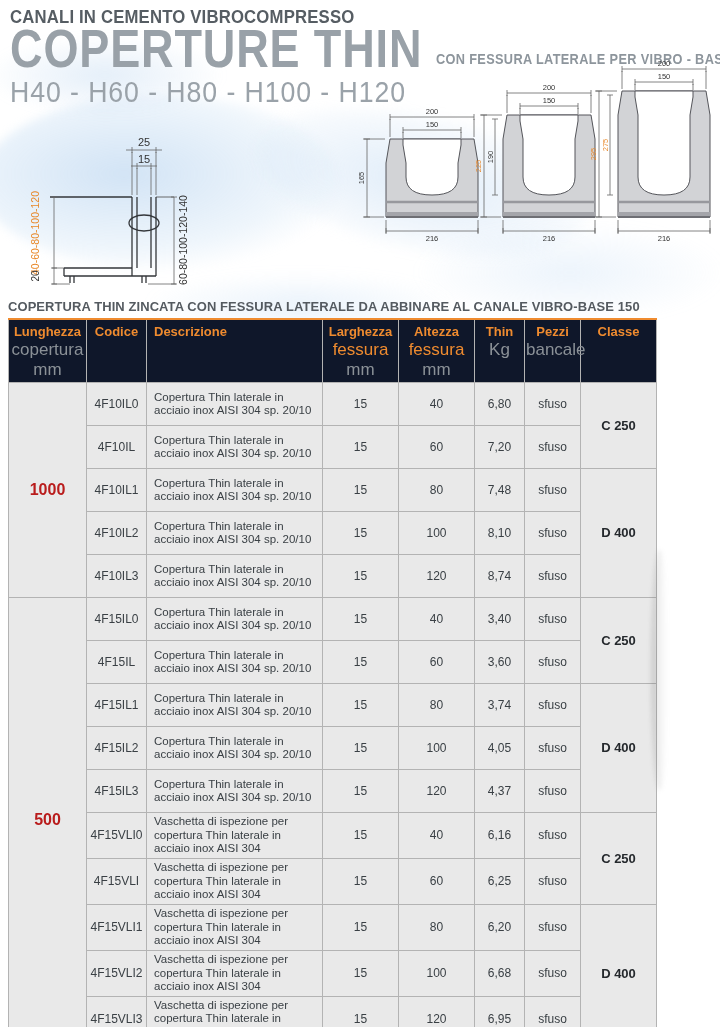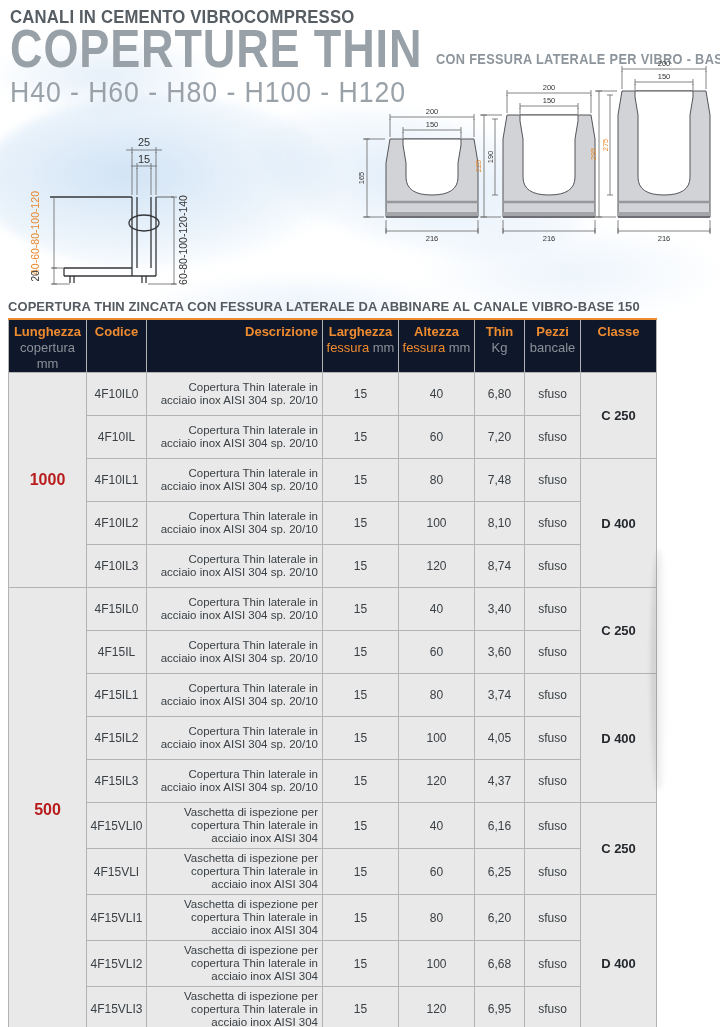--- a/index.html
+++ b/index.html
@@ -44,23 +44,23 @@
 
   .tbl-title{position:absolute;left:8px;top:299px;font-size:13.5px;font-weight:bold;color:#545a60;
              transform:scaleX(.96);transform-origin:0 0;white-space:nowrap;letter-spacing:.1px;}
 
   table.products{position:absolute;left:8px;top:318px;width:648px;border-collapse:collapse;table-layout:fixed;}
   table.products th,table.products td{border:1px solid #b3b3b3;}
   thead tr{height:42px;}
   thead th{border-top:2px solid #ef8b2f !important;background:#0f172a;vertical-align:top;padding-top:5px;
            font-weight:normal;}
   .hm{font-size:13px;font-weight:bold;color:#ef8b2f;display:block;line-height:1.15;}
-  .hs{font-size:13px;color:#8b9197;line-height:1.2;}
+  .hs{font-size:17px;color:#8b9197;line-height:1.2;}
   .hstrong{color:#ef8b2f;font-weight:normal;}
-  th.left,td.col-desc{text-align:right;padding-left:7px;padding-right:4px;}
+  th.left,td.col-desc{text-align:left;padding-left:7px;padding-right:4px;}
   tbody tr{height:43px;}
   tbody tr.tall{height:46px;}
   tbody td{background:#e9e9e9;text-align:center;color:#3a4045;font-size:12px;vertical-align:middle;}
   tbody tr:last-child td{border-bottom:2px solid #9a9a9a;}
   td.col-group{font-weight:bold;font-size:16px;color:#b91c1c;}
   td.col-desc{font-size:11.5px;line-height:1.15;}
   td.col-class{font-weight:bold;font-size:13px;color:#25292d;}
 </style>
 </head>
 <body>

